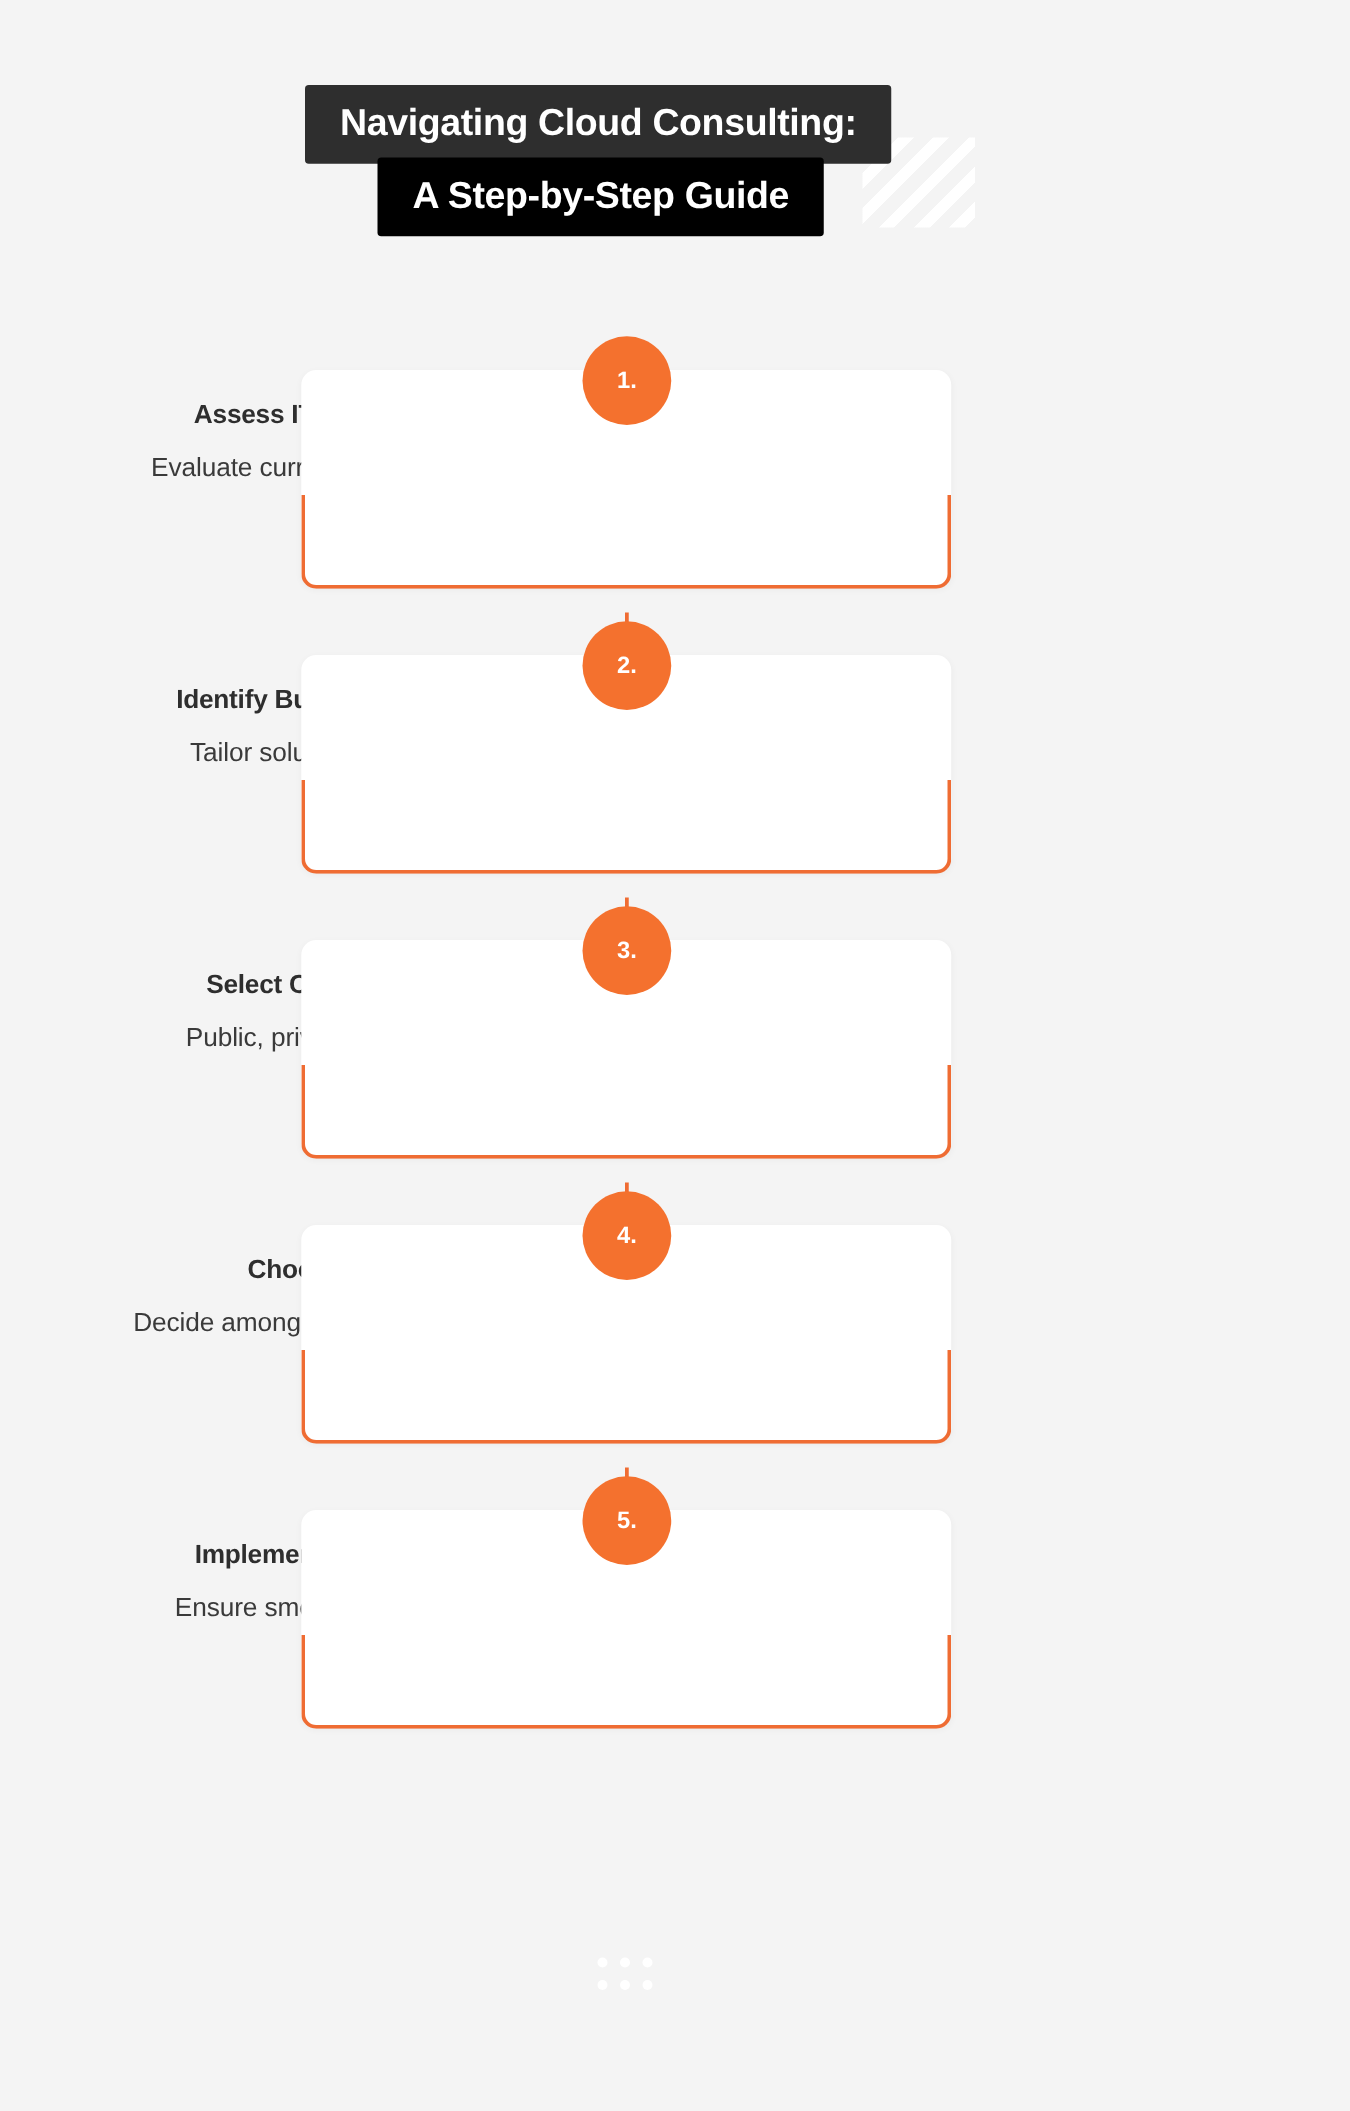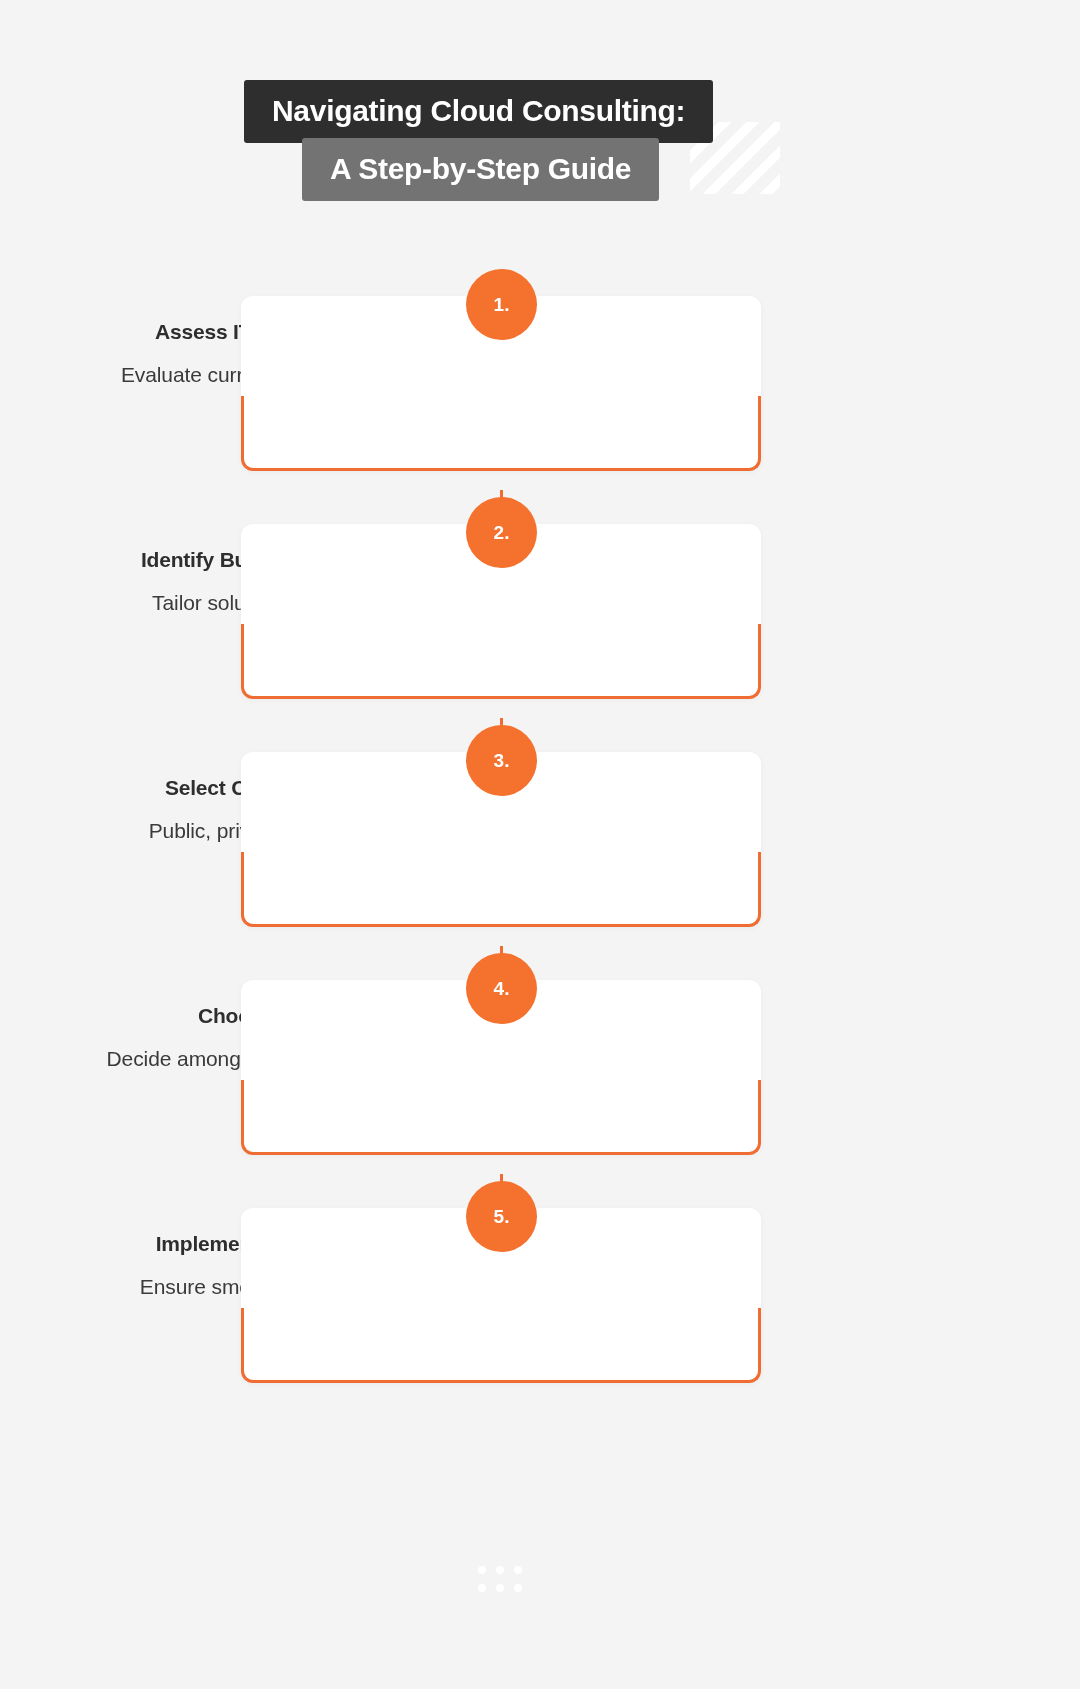--- a/index.html
+++ b/index.html
@@ -11,21 +11,21 @@
     height: 1689px;
     background: #f4f4f4;
     font-family: "Liberation Sans", sans-serif;
     overflow: hidden;
     position: relative;
   }
 
   
   .header {
     position: absolute;
-    top: 12px;
+    top: 0;
     left: 0;
     width: 1052px;
     height: 240px;
   }
   .stripes {
     position: absolute;
     left: 690px;
     top: 110px;
     width: 90px;
     height: 72px;
@@ -50,21 +50,21 @@
     font-size: 30px;
     font-weight: bold;
     letter-spacing: -0.3px;
     line-height: 1.1;
     white-space: nowrap;
   }
   .subtitle-band {
     position: absolute;
     left: 302px;
     top: 126px;
-    background: #737373;
+    background: #000000;
     padding: 14px 28px 16px 28px;
     border-radius: 3px;
   }
   .subtitle-band .subtitle-text {
     color: #ffffff;
     font-size: 30px;
     font-weight: bold;
     letter-spacing: -0.3px;
     line-height: 1.1;
     white-space: nowrap;

